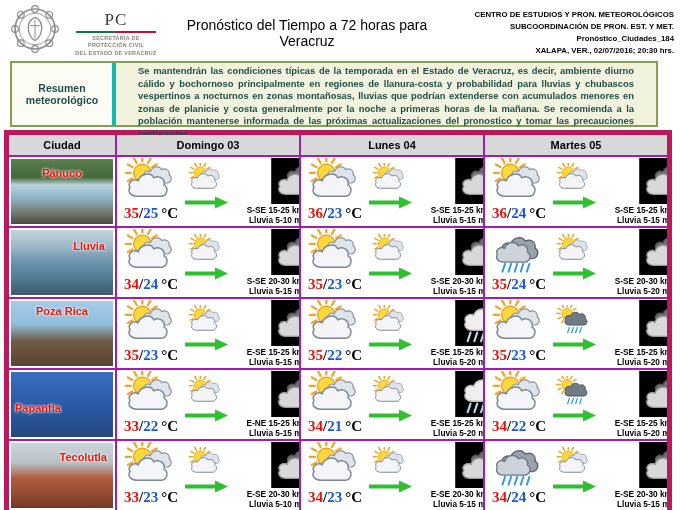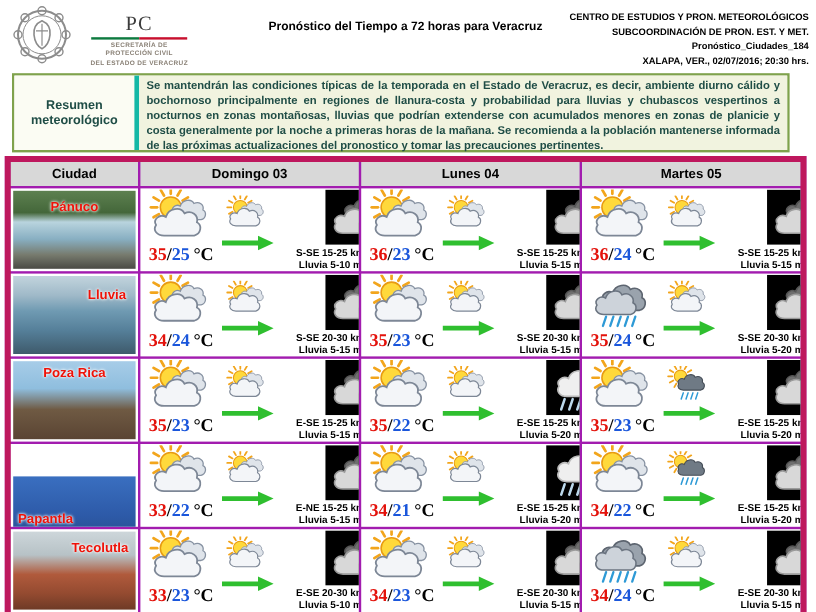--- a/index.html
+++ b/index.html
@@ -8,47 +8,47 @@
 
   
   .top-header{display:flex;align-items:flex-start;padding:4px 6px 0 10px;height:54px;}
   .crest{width:50px;height:50px;flex:0 0 auto;}
   .pc-block{width:92px;margin-left:10px;text-align:center;padding-top:6px;flex:0 0 auto;}
   .pc-acronym{font-family:"Liberation Serif",serif;font-size:17px;color:#3c3c3c;letter-spacing:1px;}
   .pc-lines{display:flex;justify-content:center;margin:1px 0 2px 0;}
   .pc-line-green{width:40px;height:2px;background:#0d7a3f;}
   .pc-line-red{width:40px;height:2px;background:#c8102e;}
   .pc-org{font-size:5.4px;line-height:1.35;color:#8a8176;letter-spacing:.3px;font-weight:bold;}
-  .doc-title{flex:1;text-align:right;font-size:10px;font-weight:bold;padding-top:13px;}
+  .doc-title{flex:1;text-align:center;font-size:14px;font-weight:normal;padding-top:13px;}
   .meta{width:222px;flex:0 0 auto;text-align:right;font-size:7.8px;font-weight:bold;
         line-height:1.55;padding-top:5px;}
 
   
   .summary{display:flex;margin:3px 22px 3px 10px;border:2px solid #7fa24c;height:62px;}
   .summary-label{width:92px;flex:0 0 auto;background:#fbfcf3;border-right:4px solid #14b8a6;
                  display:flex;align-items:center;justify-content:center;text-align:center;
                  font-size:10.5px;font-weight:bold;color:#1f4d46;padding:0 4px;}
   .summary-text{flex:1;background:#f1f3df;color:#1f4d46;font-size:9.4px;font-weight:bold;
-                line-height:1.33;text-align:justify;padding:2px 6px;}
+                line-height:1.33;text-align:justify;padding:2px 22px;}
 
   
   .ftable{display:grid;grid-template-columns:106px 1fr 1fr 1fr;grid-template-rows:20px;
           grid-auto-rows:69px;gap:2px;background:#a21caf;border:5px solid #be185d;
           margin:0 4px;width:668px;box-sizing:border-box;}
   .cell{background:#fff;overflow:hidden;}
   .th{background:#d8d8d8;font-size:11px;font-weight:bold;text-align:center;line-height:20px;}
 
   .city-cell{padding:2px;box-sizing:border-box;}
   .photo{position:relative;width:100%;height:100%;}
   .city-label{position:absolute;font-size:11px;font-weight:bold;color:#ee1208;
               text-shadow:0 0 2px #fff,0 0 3px #fff;white-space:nowrap;}
   .photo-0{background:linear-gradient(180deg,#5d8050 0%,#44673a 28%,#b9d4de 40%,#88afc2 62%,#777b6e 82%,#4a4a44 100%);}
   .photo-1{background:linear-gradient(180deg,#c2d4dd 0%,#9fb9c8 25%,#6f9ab2 45%,#557f99 70%,#3e5a6b 100%);}
   .photo-2{background:linear-gradient(180deg,#a7cce8 0%,#8fbede 35%,#6f5a43 62%,#5a4433 100%);}
-  .photo-3{background:linear-gradient(180deg,#3a6fc0 0%,#2d5aa8 50%,#24487f 100%);margin-top:25px;}
+  .photo-3{background:linear-gradient(180deg,#3a6fc0 0%,#2d5aa8 50%,#24487f 100%);}
   .photo-4{background:linear-gradient(180deg,#cdd6da 0%,#b7c2c6 30%,#b05a3c 55%,#934a30 80%,#6e3a26 100%);}
   .lblpos-0{top:8px;left:0;right:0;text-align:center;}
   .lblpos-1{top:10px;right:8px;}
   .lblpos-2{top:4px;left:0;right:0;text-align:center;}
   .lblpos-3{top:30px;left:4px;}
   .lblpos-4{top:8px;right:6px;}
 
   .day-cell{display:flex;padding:1px 2px;box-sizing:border-box;}
   .dc-left{width:64px;flex:0 0 auto;display:flex;flex-direction:column;align-items:center;}
   .icon-main{display:block;width:58px;height:47px;}

